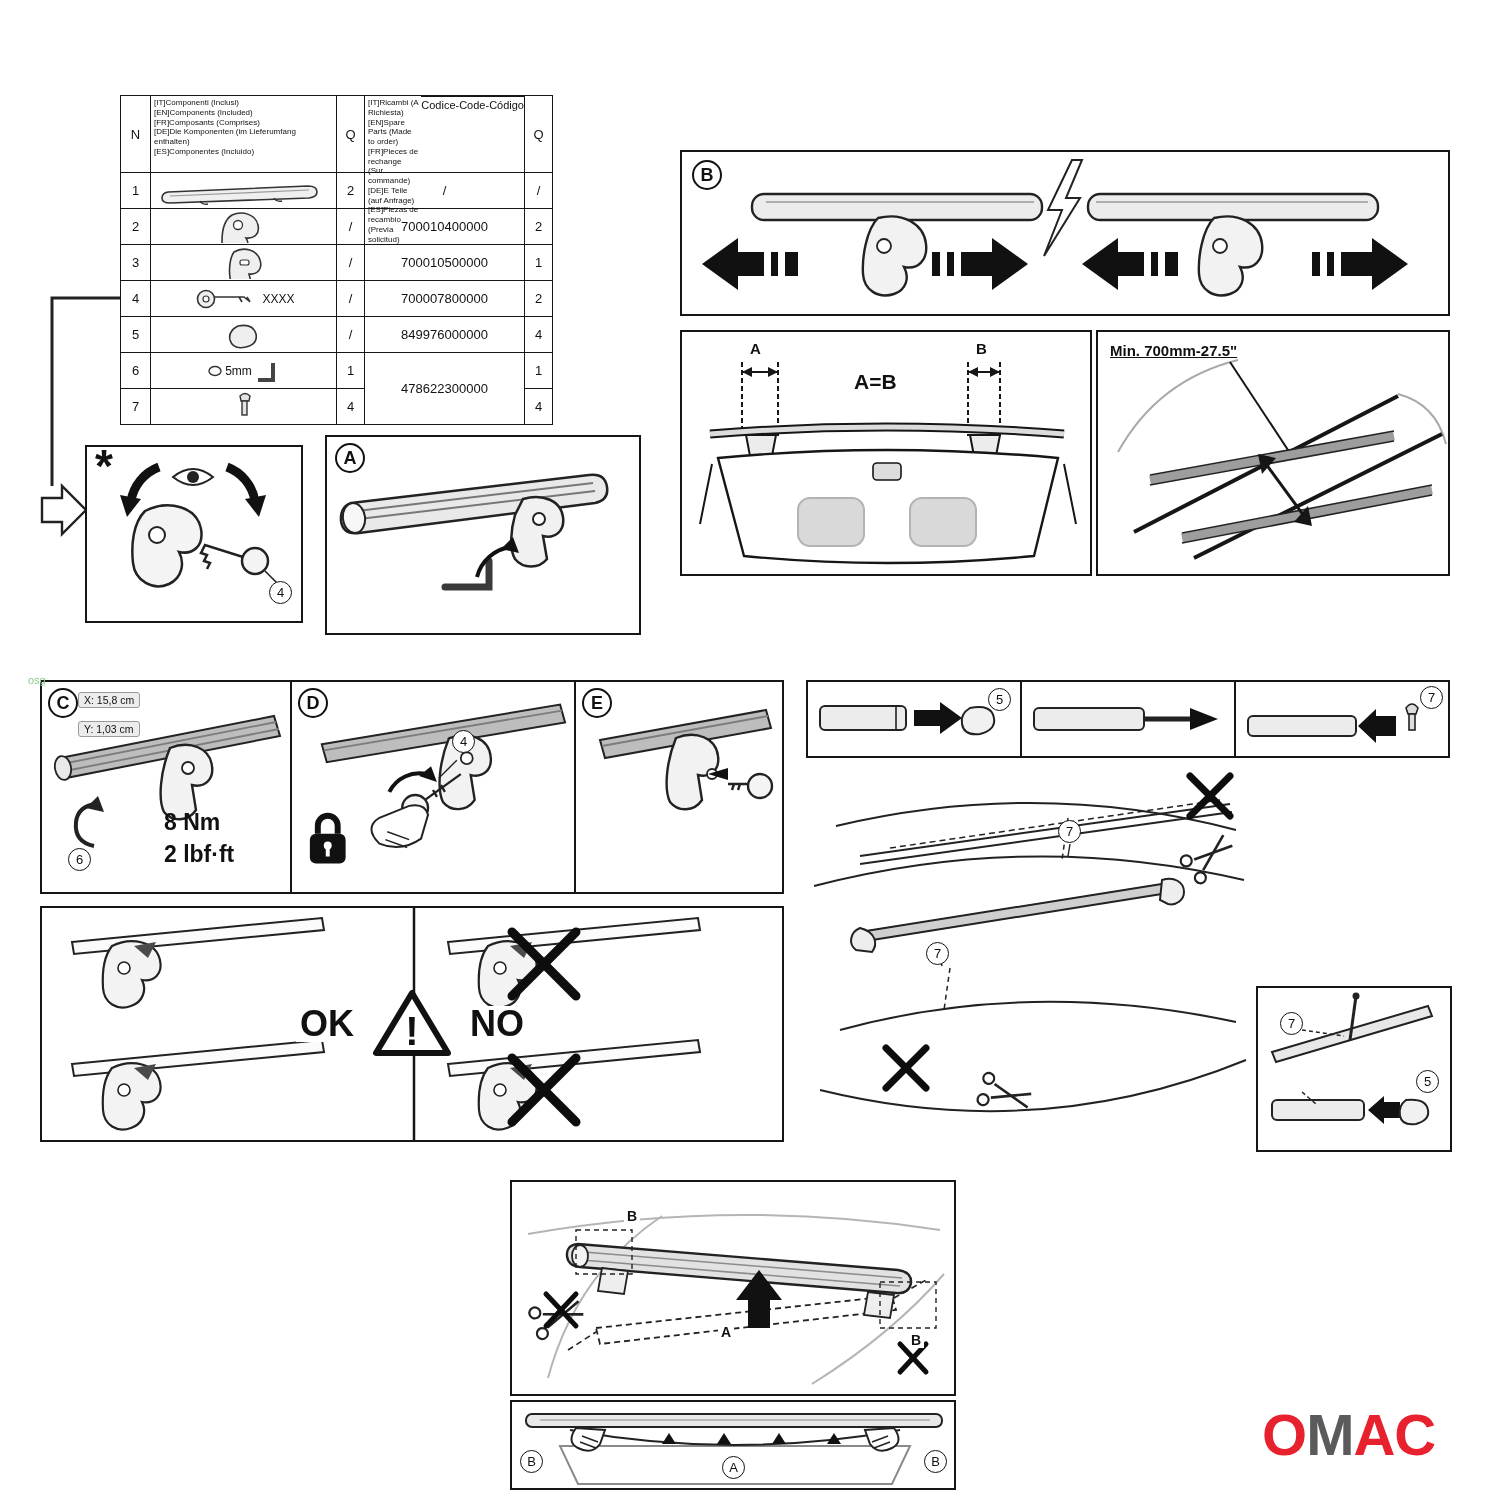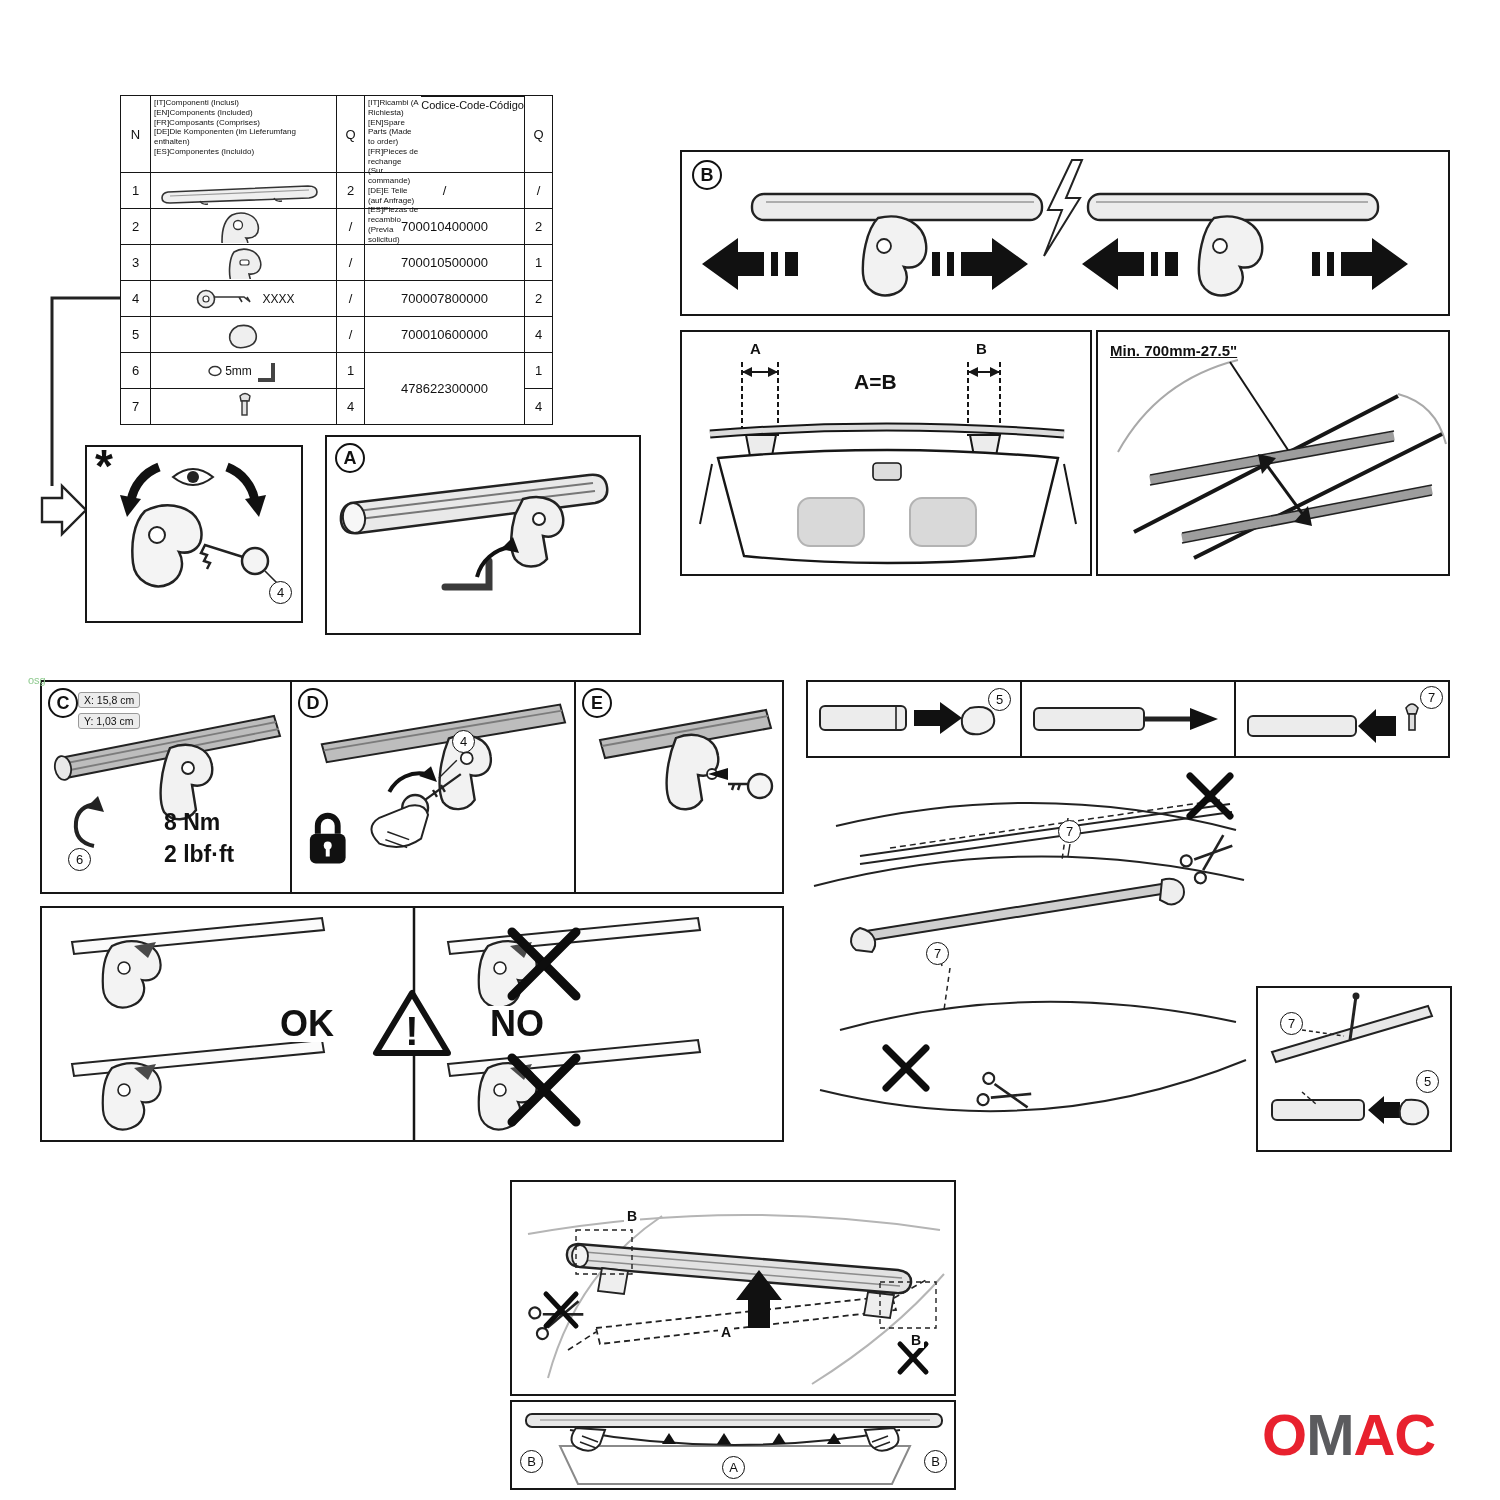--- a/index.html
+++ b/index.html
@@ -12,21 +12,21 @@
   .ref{position:absolute;width:23px;height:23px;border:1.8px solid #111;border-radius:50%;
     display:flex;align-items:center;justify-content:center;font-size:13px;background:#fff;z-index:4}
   .star-label{position:absolute;font-size:46px;font-weight:bold;line-height:1;z-index:4}
   .chip{position:absolute;background:#ececec;border:1px solid #9a9a9a;font-size:10.5px;padding:1px 5px;border-radius:3px;z-index:4;white-space:nowrap}
   .torque{position:absolute;font-weight:bold;font-size:23px;line-height:1.1;z-index:4}
   .dim{position:absolute;font-weight:bold;font-size:15px;background:#fff;padding:0 2px;z-index:4}
   .aeqb{position:absolute;font-weight:bold;font-size:21px;z-index:4}
   .minlabel{position:absolute;font-weight:bold;font-size:15px;text-decoration:underline;z-index:4}
   .plain{position:absolute;font-weight:bold;font-size:14px;background:#fff;padding:0 3px;z-index:4}
   .okno-center{position:absolute;left:0;right:0;top:50%;transform:translateY(-50%);
-    display:flex;justify-content:center;align-items:center;gap:32px;z-index:5}
+    display:flex;justify-content:center;align-items:center;gap:12px;z-index:5}
   .okno-word{font-weight:bold;font-size:36px;background:#fff;padding:0 4px;line-height:1}
   .wm{position:absolute;color:#8fca8f;font-size:11px;z-index:2}
   .logo{position:absolute;display:flex;font-weight:800;font-size:58px;letter-spacing:-1px;line-height:1;z-index:4}
   .lr{color:#e8212e}.lg{color:#5b5b5e}
   
   .parts{position:absolute;left:120px;top:95px;width:432px;border-collapse:collapse;table-layout:fixed;background:#fff;z-index:3}
   .parts td{border:1.5px solid #161616;text-align:center;vertical-align:middle;font-size:13px;padding:0;height:36px}
   .parts tr.head td{height:76px}
   .parts .tiny{font-size:8px;text-align:left;vertical-align:top;padding:2px 3px;white-space:pre-line;line-height:1.22}
   .parts svg{display:inline-block;vertical-align:middle}
@@ -123,21 +123,21 @@
       <td>2</td>
     </tr>
     <tr>
       <td>5</td>
       <td>
         <svg width="176" height="30" viewBox="0 0 176 30">
           <path d="M82,6 q15,-3 18,8 q2,10 -10,13 q-13,3 -16,-7 q-2,-9 8,-14 z" fill="#efefef" stroke="#333" stroke-width="1.6"></path>
         </svg>
       </td>
       <td>/</td>
-      <td>700010600000</td>
+      <td>849976000000</td>
       <td>4</td>
     </tr>
     <tr>
       <td>6</td>
       <td>
         <svg width="20" height="30" viewBox="0 0 20 30">
           <ellipse cx="10" cy="15" rx="6" ry="4.5" fill="none" stroke="#333" stroke-width="1.4"></ellipse>
         </svg><span class="partlbl">5mm</span><svg width="30" height="30" viewBox="0 0 30 30">
           <path d="M6,24 h15 v-17" fill="none" stroke="#444" stroke-width="4"></path>
         </svg>
@@ -274,21 +274,21 @@
       <line x1="132" y1="30" x2="190" y2="118" stroke="#161616" stroke-width="2"></line>
     </svg>
   </div>
 
   <span class="wm" style="left:28px;top:674px">osg</span>
 
   <div class="panel cellrow" style="left:40px;top:680px;width:744px;height:214px">
     <div class="cell" style="flex:0 0 248px">
       <span class="label-circ" style="left:6px;top:6px">C</span>
       <span class="chip" style="left:36px;top:10px">X: 15,8 cm</span>
-      <span class="chip" style="left:36px;top:31px">Y: 1,03 cm</span>
+      <span class="chip" style="left:36px;top:39px">Y: 1,03 cm</span>
       <svg class="fill" viewBox="0 0 248 210">
         <path d="M18,76 L232,34 l6,20 L24,96 z" fill="#bdbdbd" stroke="#222" stroke-width="2"></path>
         <path d="M20,82 L234,40 M23,89 L237,47" stroke="#7c7c7c" stroke-width="1.8" fill="none"></path>
         <ellipse cx="21" cy="86" rx="8" ry="12" transform="rotate(-10 21 86)" fill="#e9e9e9" stroke="#222" stroke-width="1.8"></ellipse>
         <path d="M128,66 C148,58 168,66 170,84 C172,98 162,106 150,103 L154,128 C146,140 130,140 122,130 C116,118 118,90 128,66 Z" fill="#f2f2f2" stroke="#222" stroke-width="2.4"></path>
         <circle cx="146" cy="86" r="6" fill="#fff" stroke="#222" stroke-width="1.8"></circle>
         <path d="M52,164 q-20,-4 -18,-24 q2,-16 20,-18" fill="none" stroke="#222" stroke-width="4"></path>
         <polygon points="56,114 44,126 62,130" fill="#222"></polygon>
       </svg>
       <span class="ref" style="left:26px;top:166px">6</span>

